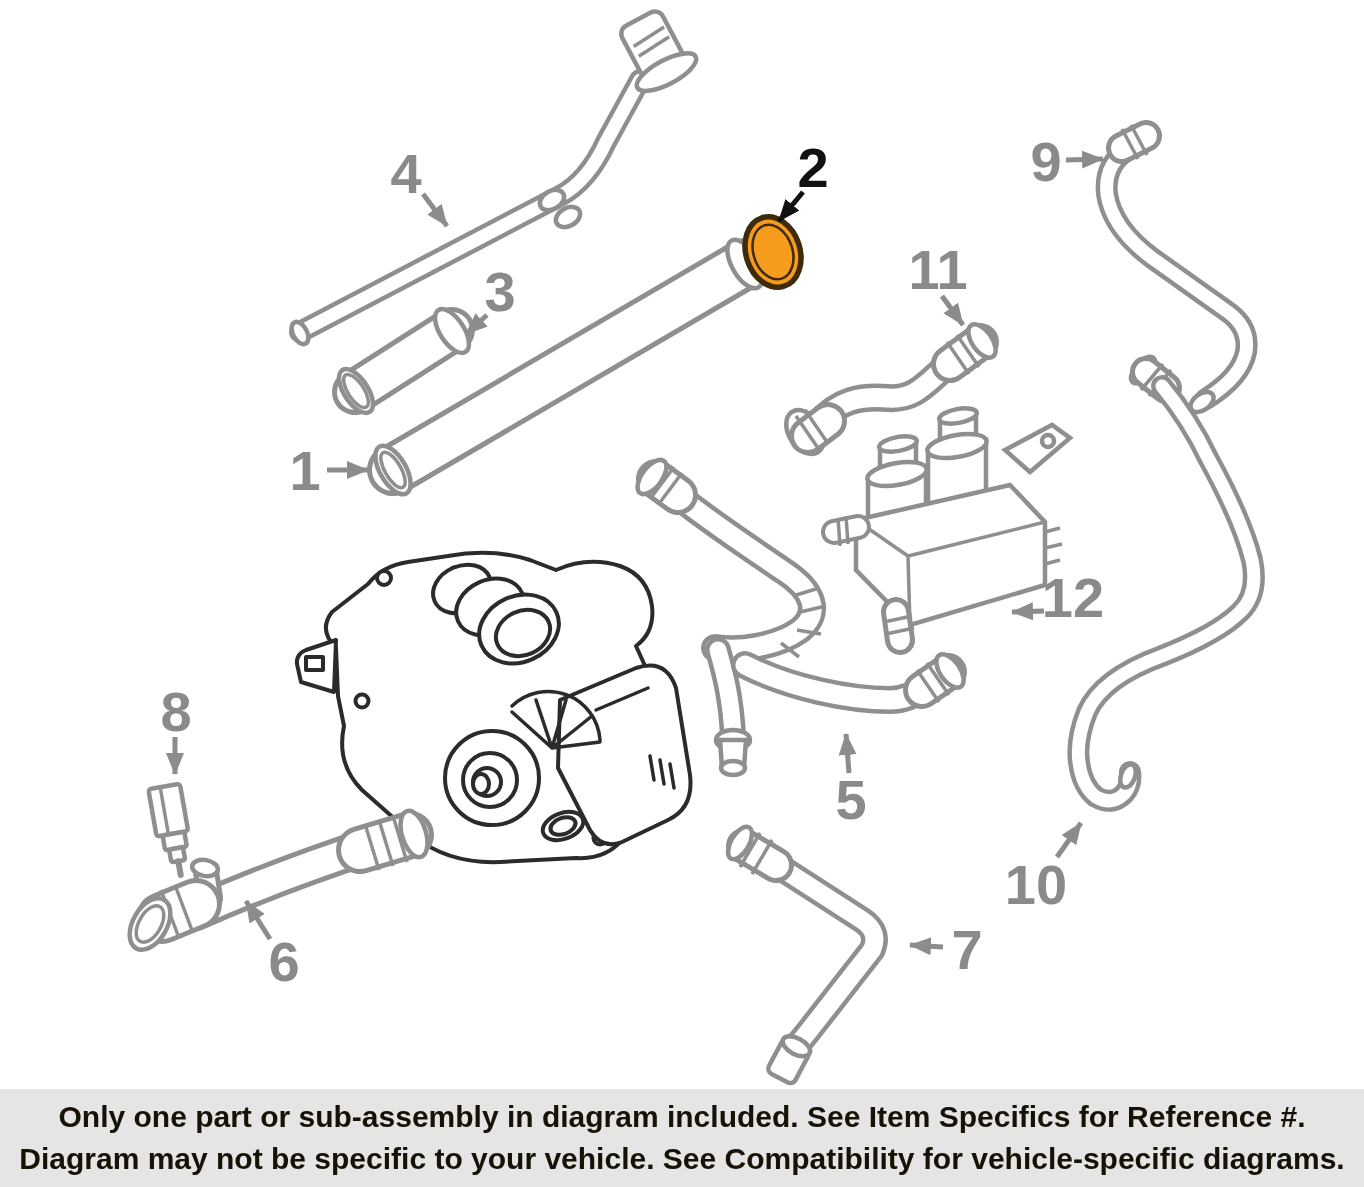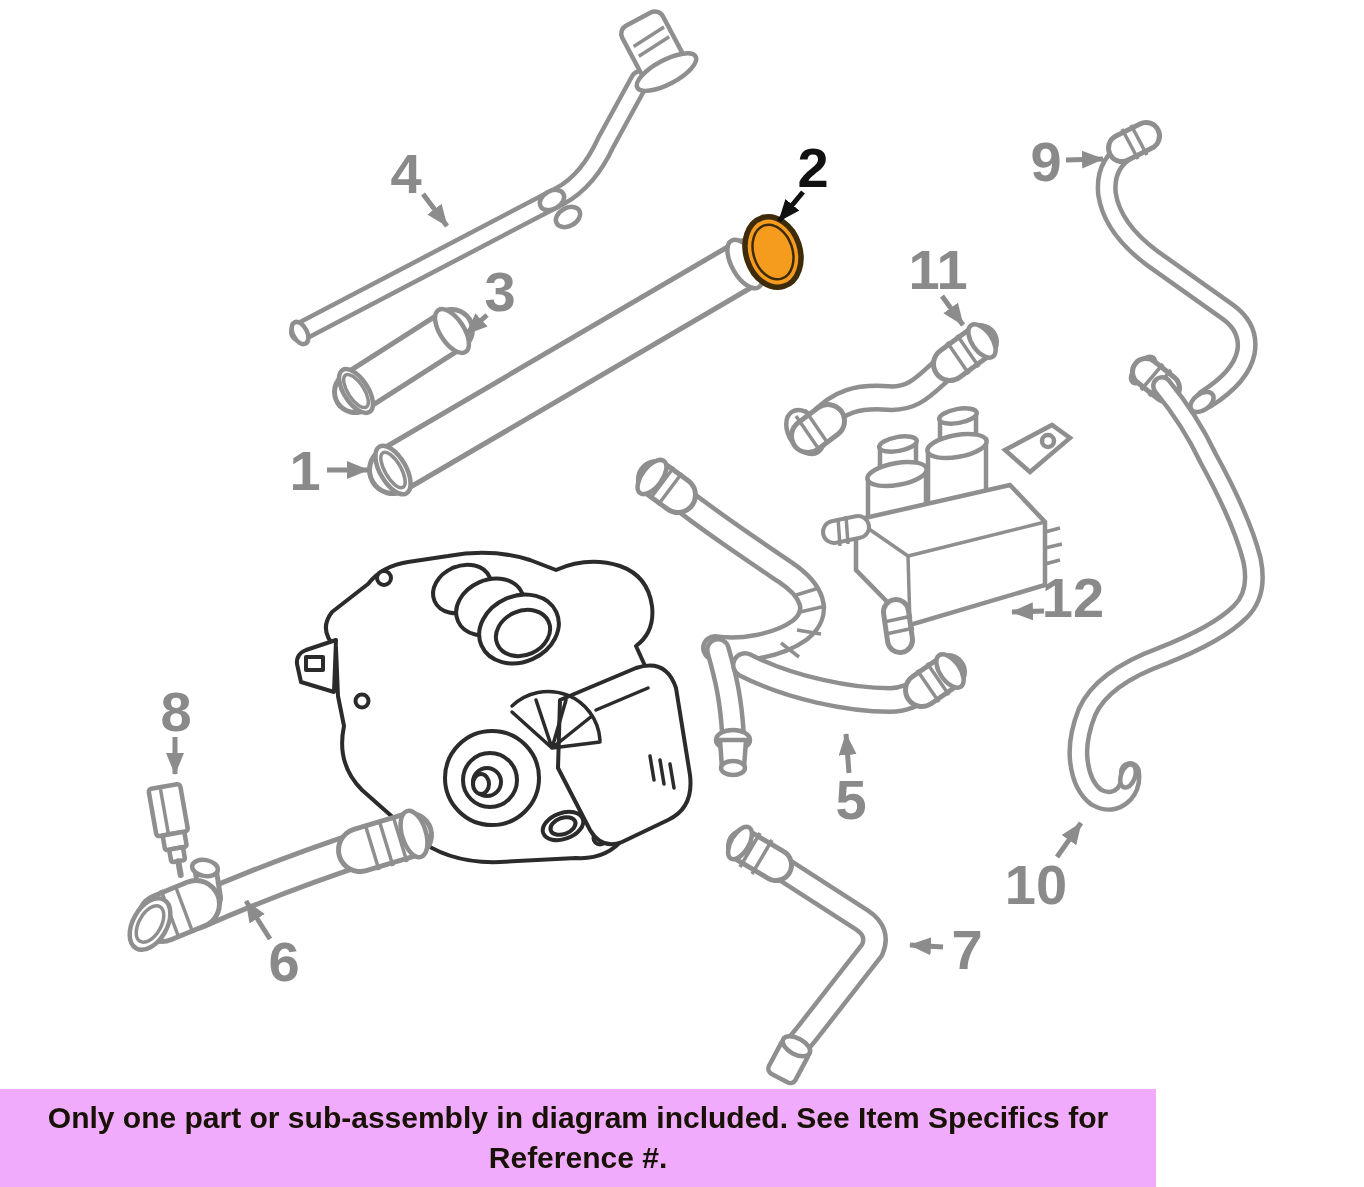--- a/index.html
+++ b/index.html
@@ -9,21 +9,21 @@
   .tube-o{fill:none;stroke:#8f8f8f;stroke-linecap:round;stroke-linejoin:round;}
   .tube-i{fill:none;stroke:#ffffff;stroke-linecap:round;stroke-linejoin:round;}
   .fillw{fill:#ffffff;stroke:#8f8f8f;stroke-width:4.5;}
   .ln{fill:none;stroke:#8f8f8f;stroke-width:3.5;}
   .arrow{stroke:#8c8c8c;stroke-width:5;fill:none;}
   .arrow-b{stroke:#111111;stroke-width:5;fill:none;}
   .num{font:bold 56px "Liberation Sans", sans-serif;fill:#8a8a8a;}
   .num-b{font:bold 56px "Liberation Sans", sans-serif;fill:#111111;}
   .dk{fill:#ffffff;stroke:#2b2b2b;stroke-width:4;stroke-linejoin:round;}
   .dkl{fill:none;stroke:#2b2b2b;stroke-width:3.5;stroke-linecap:round;}
-  .banner{position:absolute;left:0;top:1089px;width:1156px;height:98px;background:#f0abfc;
+  .banner{position:absolute;left:0;top:1089px;width:1364px;height:98px;background:#e5e5e5;
           display:flex;flex-direction:column;justify-content:center;}
   .banner p{margin:1px 0;text-align:center;font-weight:bold;font-size:30px;line-height:40px;
             color:#181105;letter-spacing:0px;}
 </style>
 </head>
 <body>
 
 <div class="stage">
 <svg width="1364" height="1089" viewBox="0 0 1364 1089">
   <defs>
@@ -241,14 +241,15 @@
     <text class="num" x="938" y="269" text-anchor="middle" dominant-baseline="central">11</text>
     <path class="arrow" d="M942,296 L963,325" marker-end="url(#ah-g)"></path>
 
     <text class="num" x="1073" y="597" text-anchor="middle" dominant-baseline="central">12</text>
     <path class="arrow" d="M1044,611 L1012,612" marker-end="url(#ah-g)"></path>
   </g>
 </svg>
 
   <div class="banner">
     <p>Only one part or sub-assembly in diagram included. See Item Specifics for Reference #.</p>
+    <p>Diagram may not be specific to your vehicle. See Compatibility for vehicle-specific diagrams.</p>
   </div>
 </div>
 
 </body></html>

